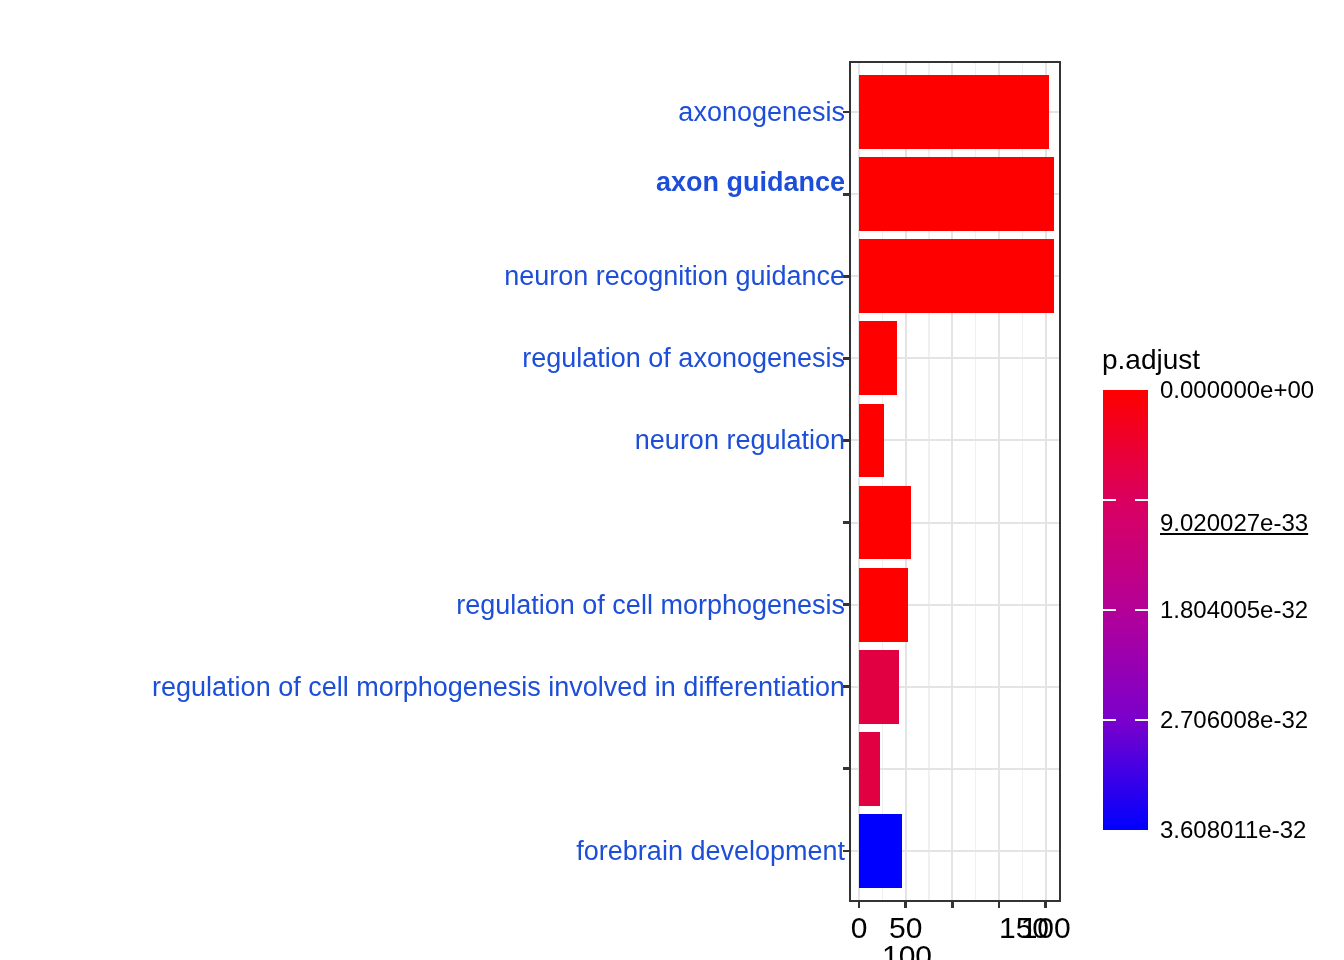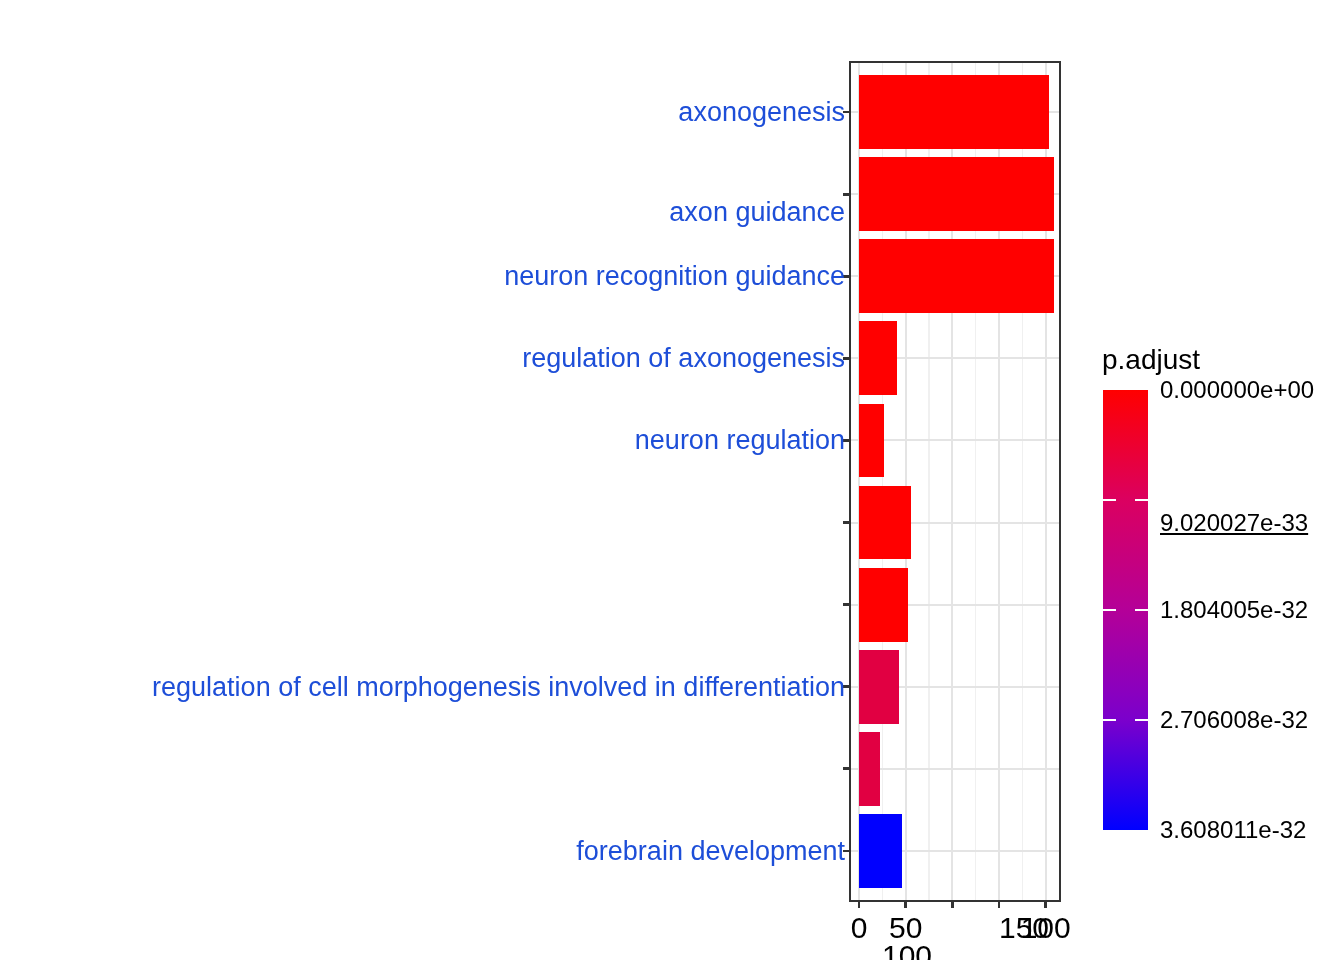--- a/index.html
+++ b/index.html
@@ -72,29 +72,30 @@
     <div class="bar" style="left: 859px; top: 321.485px; width: 38.2665px; height: 73.8529px; background: rgb(255, 0, 0);"></div>
     <div class="bar" style="left: 859px; top: 403.544px; width: 25.1999px; height: 73.8529px; background: rgb(255, 0, 0);"></div>
     <div class="bar" style="left: 859px; top: 485.603px; width: 52.2665px; height: 73.8529px; background: rgb(255, 0, 0);"></div>
     <div class="bar" style="left: 859px; top: 567.662px; width: 49.4665px; height: 73.8529px; background: rgb(255, 0, 0);"></div>
     <div class="bar" style="left: 859px; top: 649.721px; width: 40.1332px; height: 73.8529px; background: rgb(225, 0, 66);"></div>
     <div class="bar" style="left: 859px; top: 731.779px; width: 21.4666px; height: 73.8529px; background: rgb(225, 0, 66);"></div>
     <div class="bar" style="left: 859px; top: 813.838px; width: 42.9332px; height: 73.8529px; background: rgb(0, 0, 255);"></div>
     <div class="ytick" style="left: 843px; top: 110.985px;"></div>
     <div class="cat-label" style="width: 845px; top: 97.2353px;">axonogenesis</div>
     <div class="ytick" style="left: 843px; top: 193.044px;"></div>
-    <div class="cat-label" style="width: 845px; top: 197px;">axon guidance</div>
+    <div class="cat-label" style="width: 845px; top: 167px; font-weight: bold;">axon guidance</div>
     <div class="ytick" style="left: 843px; top: 275.103px;"></div>
     <div class="cat-label" style="width: 845px; top: 261.353px;">neuron recognition guidance</div>
     <div class="ytick" style="left: 843px; top: 357.162px;"></div>
     <div class="cat-label" style="width: 845px; top: 343.412px;">regulation of axonogenesis</div>
     <div class="ytick" style="left: 843px; top: 439.221px;"></div>
     <div class="cat-label" style="width: 845px; top: 425.471px;">neuron regulation</div>
     <div class="ytick" style="left: 843px; top: 521.279px;"></div>
     <div class="ytick" style="left: 843px; top: 603.338px;"></div>
+    <div class="cat-label" style="width: 845px; top: 589.588px;">regulation of cell morphogenesis</div>
     <div class="ytick" style="left: 843px; top: 685.397px;"></div>
     <div class="cat-label" style="width: 845px; top: 671.647px;">regulation of cell morphogenesis involved in differentiation</div>
     <div class="ytick" style="left: 843px; top: 767.456px;"></div>
     <div class="ytick" style="left: 843px; top: 849.515px;"></div>
     <div class="cat-label" style="width: 845px; top: 835.765px;">forebrain development</div>
     <div class="xtick" style="left: 857.75px; top: 900px;"></div>
     <div class="xtick-label" style="left: 809px; top: 912px; width: 100px;">0</div>
     <div class="xtick" style="left: 904.417px; top: 900px;"></div>
     <div class="xtick-label" style="left: 855.667px; top: 912px; width: 100px;">50</div>
     <div class="xtick" style="left: 951.083px; top: 900px;"></div>

